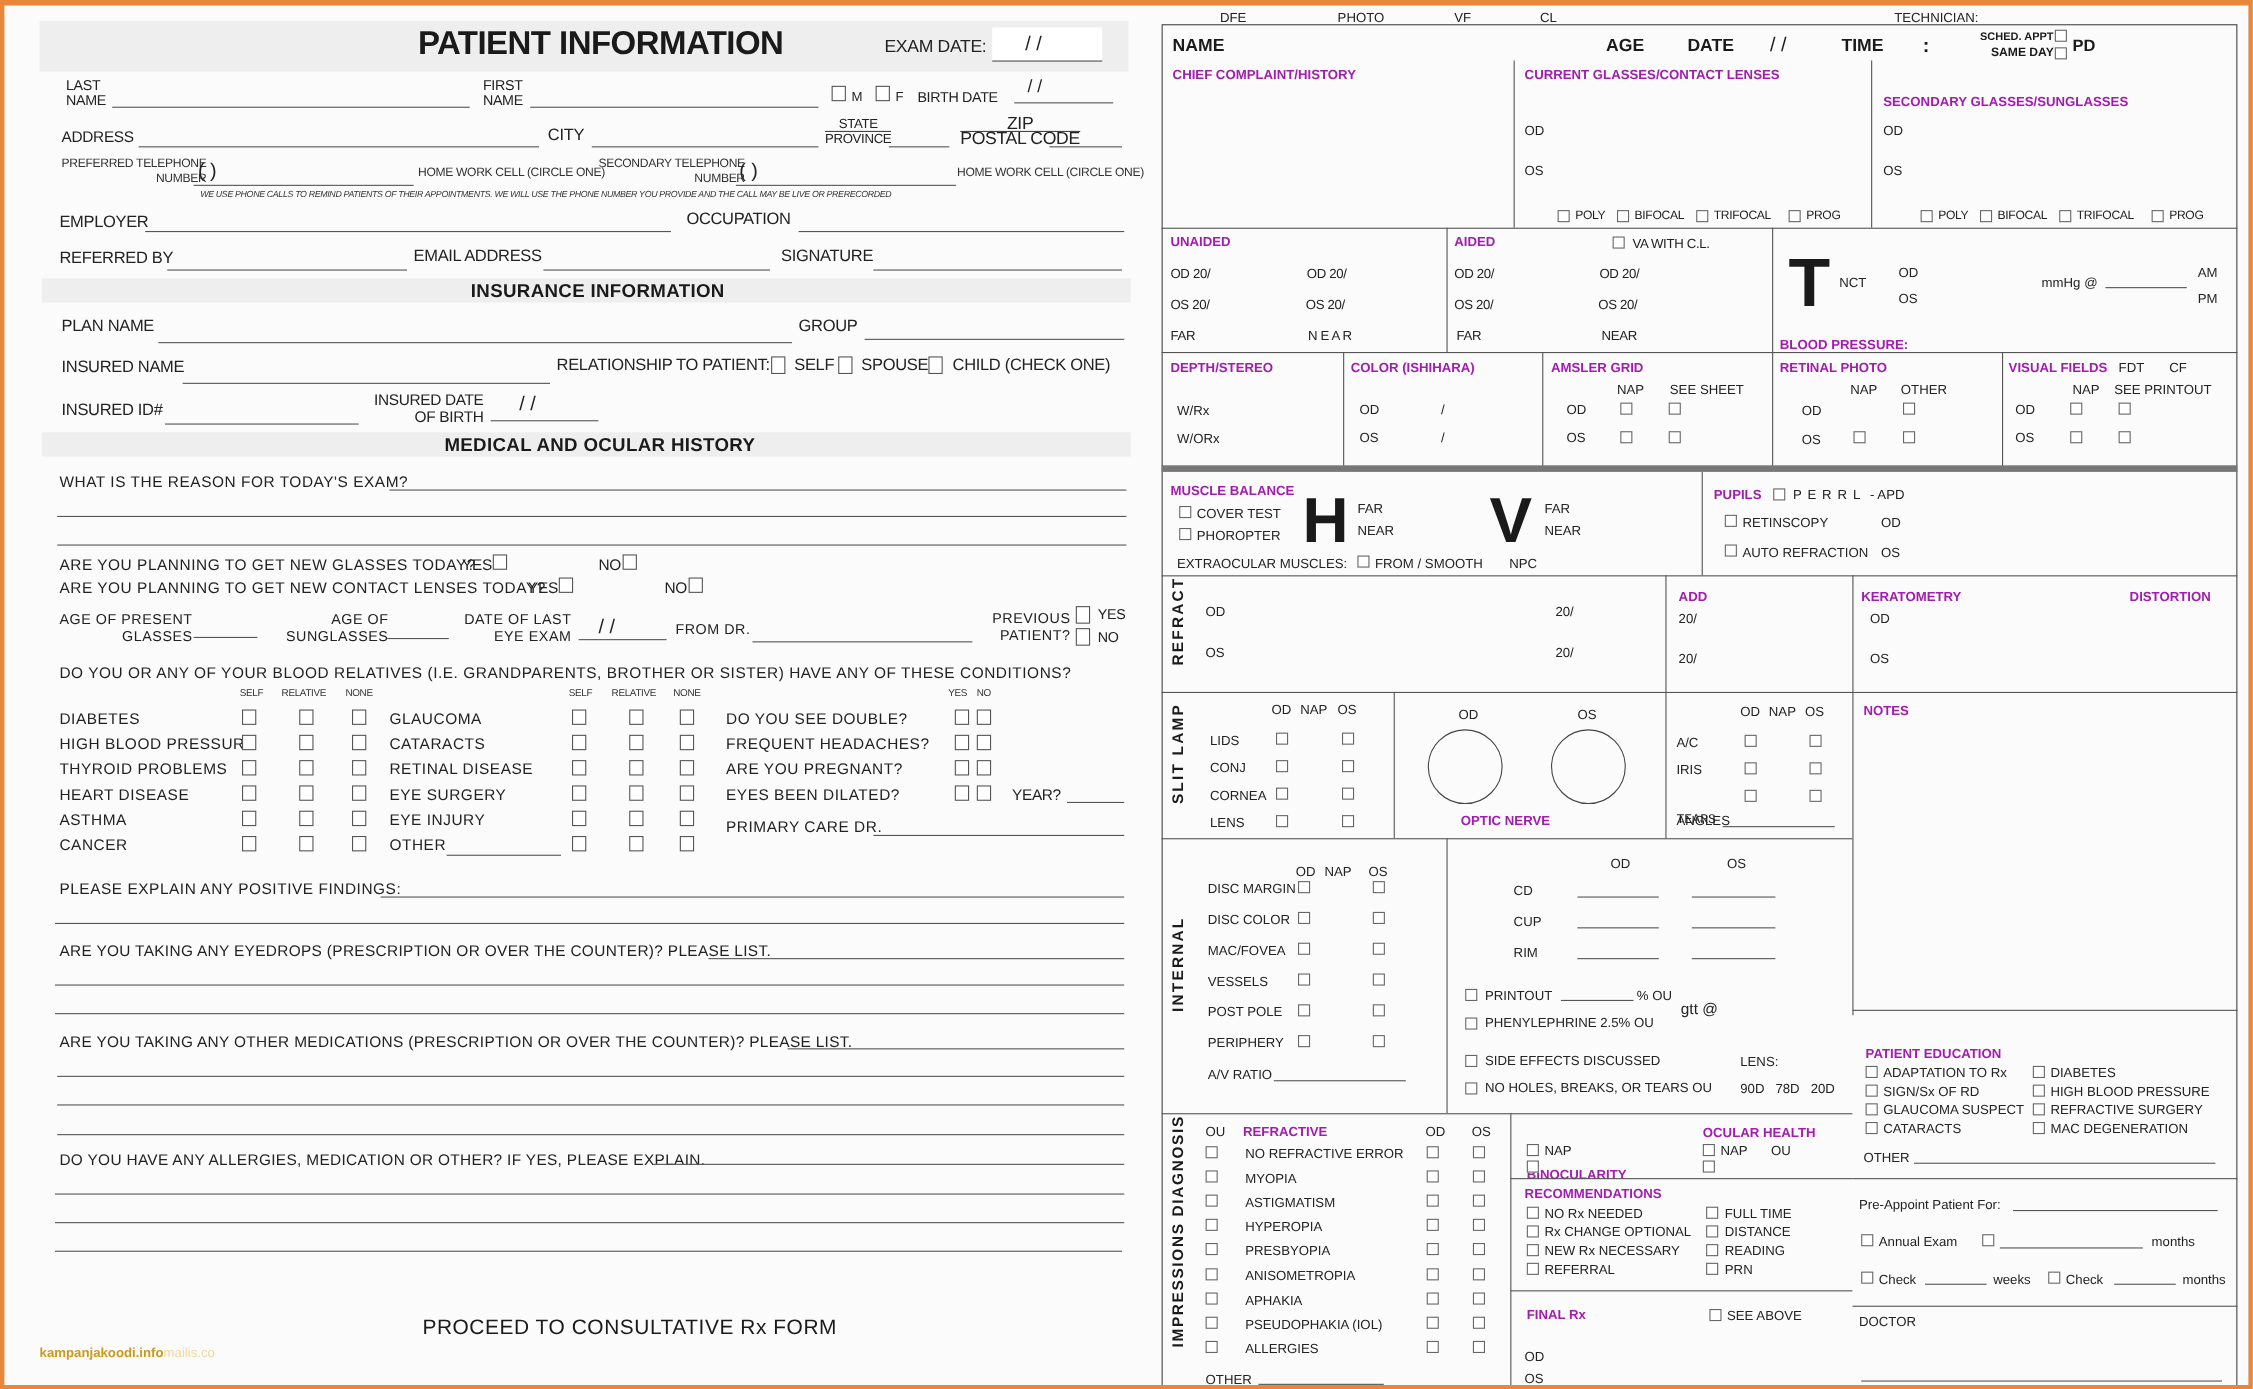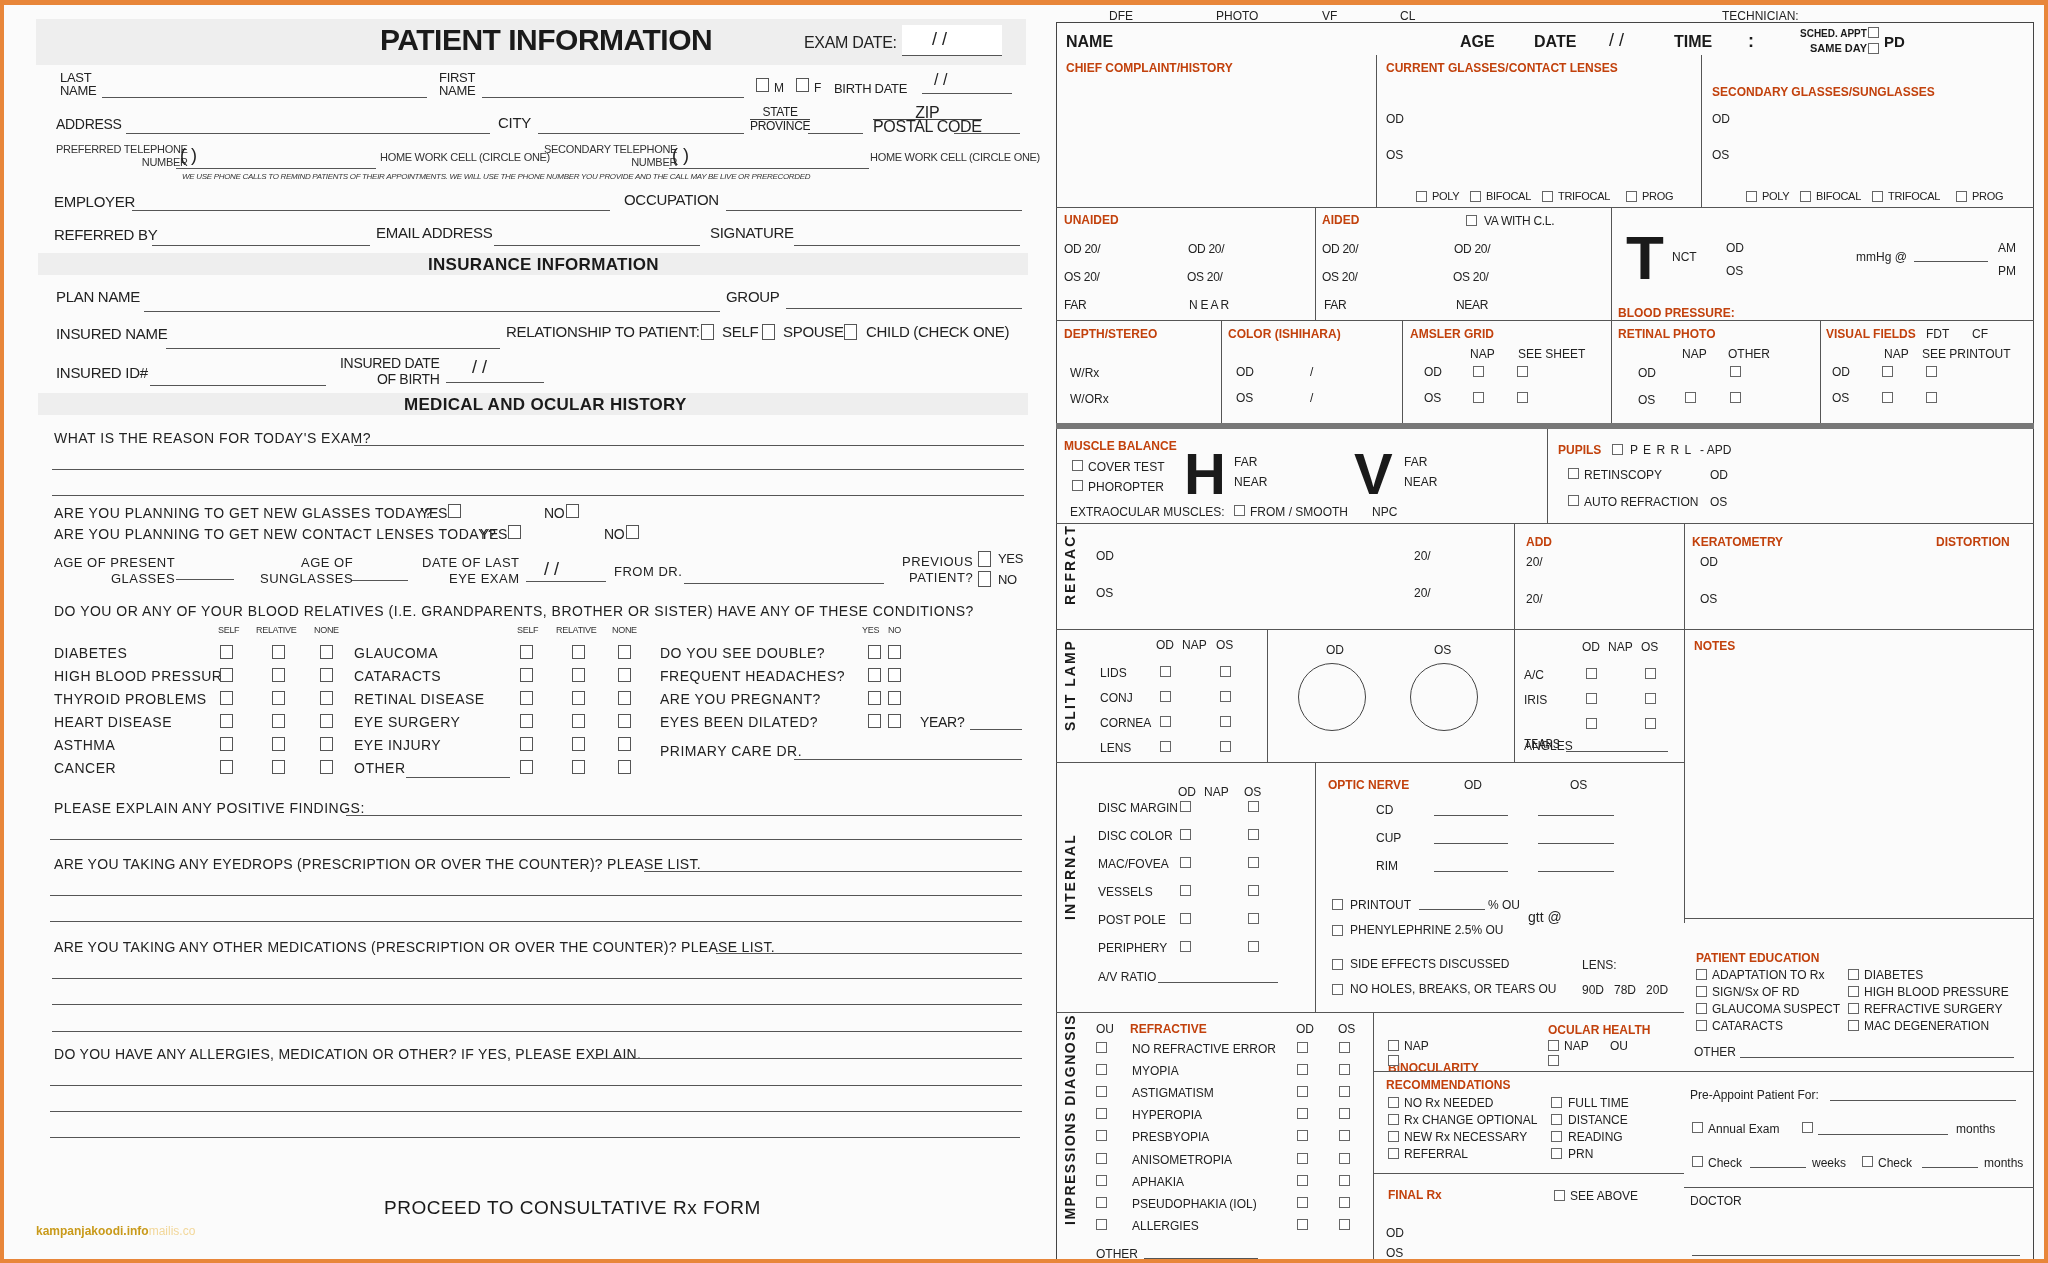--- a/index.html
+++ b/index.html
@@ -23,21 +23,21 @@
   .bar { position: absolute; background: #eeeeee; }
   .h-title { font-size: 30px; font-weight: bold; letter-spacing: -0.5px; }
   .h-sec { font-size: 17px; font-weight: bold; letter-spacing: 0.3px; }
   .bold { font-weight: bold; }
   .box { position: absolute; border: 1.5px solid #444; }
   .vl { position: absolute; border-left: 1.3px solid #555; width: 0; }
   .hl { position: absolute; border-top: 1.3px solid #555; height: 0; }
   .vert { position: absolute; transform: rotate(-90deg); transform-origin: left top; font-weight: bold; font-size: 14px; letter-spacing: 2px; }
   .big { font-weight: bold; font-size: 64px; line-height: 1; }
   .rs { font-size: 12px; color: #222; }
-  .rb { font-size: 12px; font-weight: bold; color: #c2410c; }
+  .rb { font-size: 12px; font-weight: bold; color: #a21caf; }
   .circle { position: absolute; width: 68px; height: 68px; border: 1.3px solid #444; border-radius: 50%; }
   .wm { font-size: 12px; font-weight: bold; color: #c99a1a; }
   .wm2 { font-size: 12px; color: #f2d79a; }
 </style>
 </head>
 <body>
 
 <div>
   <div class="bar" style="left:32px;top:14px;width:990px;height:46px;"></div>
   <div class="abs h-title cond" style="left:376px;top:18px;">PATIENT INFORMATION</div>
@@ -517,21 +517,21 @@
       <div class="cbs" style="left:1244px;top:880px;"></div>
       <div class="abs rs" style="left:1094px;top:908px;">POST POLE</div>
       <div class="cbs" style="left:1176px;top:908px;"></div>
       <div class="cbs" style="left:1244px;top:908px;"></div>
       <div class="abs rs" style="left:1094px;top:936px;">PERIPHERY</div>
       <div class="cbs" style="left:1176px;top:936px;"></div>
       <div class="cbs" style="left:1244px;top:936px;"></div>
     </div>
   <div class="abs rs" style="left:1094px;top:965px;">A/V RATIO</div>
   <div class="line" style="left:1154px;top:977px;width:120px;"></div>
-  <div class="abs rb" style="left:1324px;top:773px;">OPTIC NERVE</div>
+  <div class="abs rb" style="left:1324px;top:734px;">OPTIC NERVE</div>
   <div class="abs rs" style="left:1460px;top:773px;">OD</div>
   <div class="abs rs" style="left:1566px;top:773px;">OS</div>
   <div id="optic">
       <div class="abs rs" style="left:1372px;top:798px;">CD</div>
       <div class="line" style="left:1430px;top:810px;width:74px;"></div>
       <div class="line" style="left:1534px;top:810px;width:76px;"></div>
       <div class="abs rs" style="left:1372px;top:826px;">CUP</div>
       <div class="line" style="left:1430px;top:838px;width:74px;"></div>
       <div class="line" style="left:1534px;top:838px;width:76px;"></div>
       <div class="abs rs" style="left:1372px;top:854px;">RIM</div>

